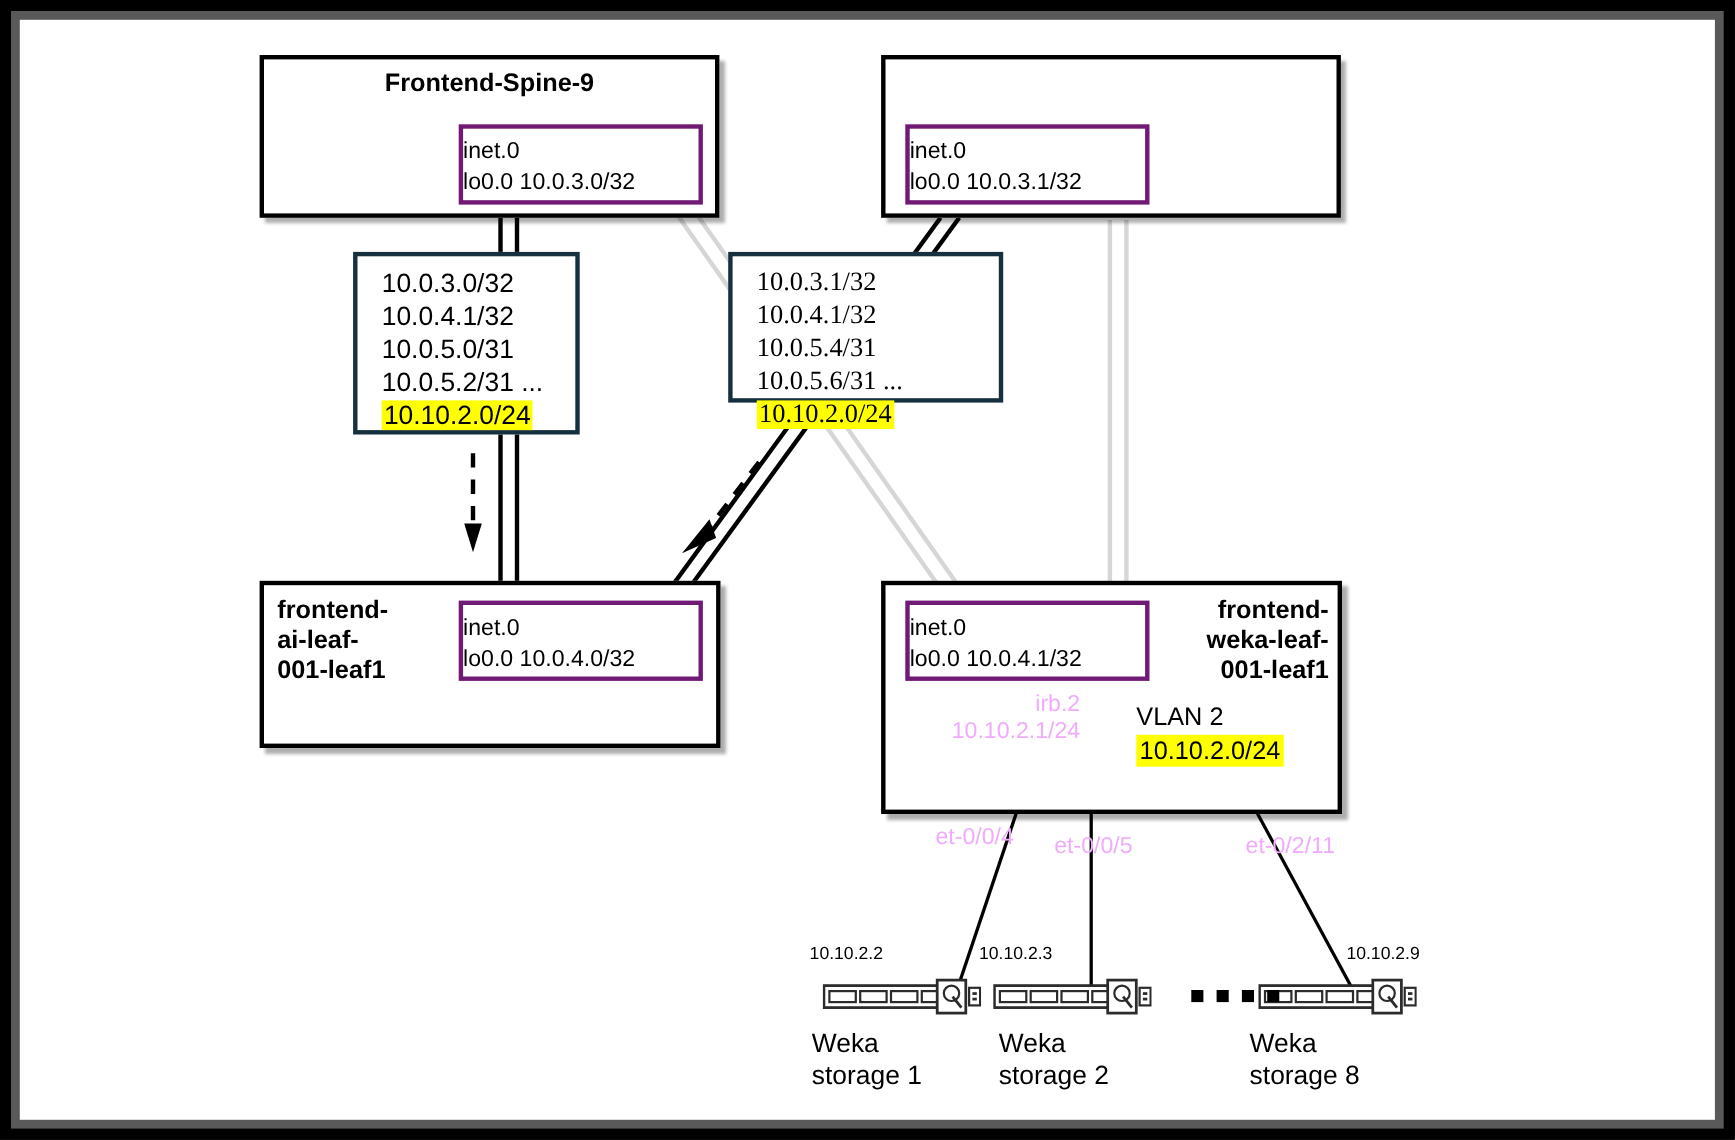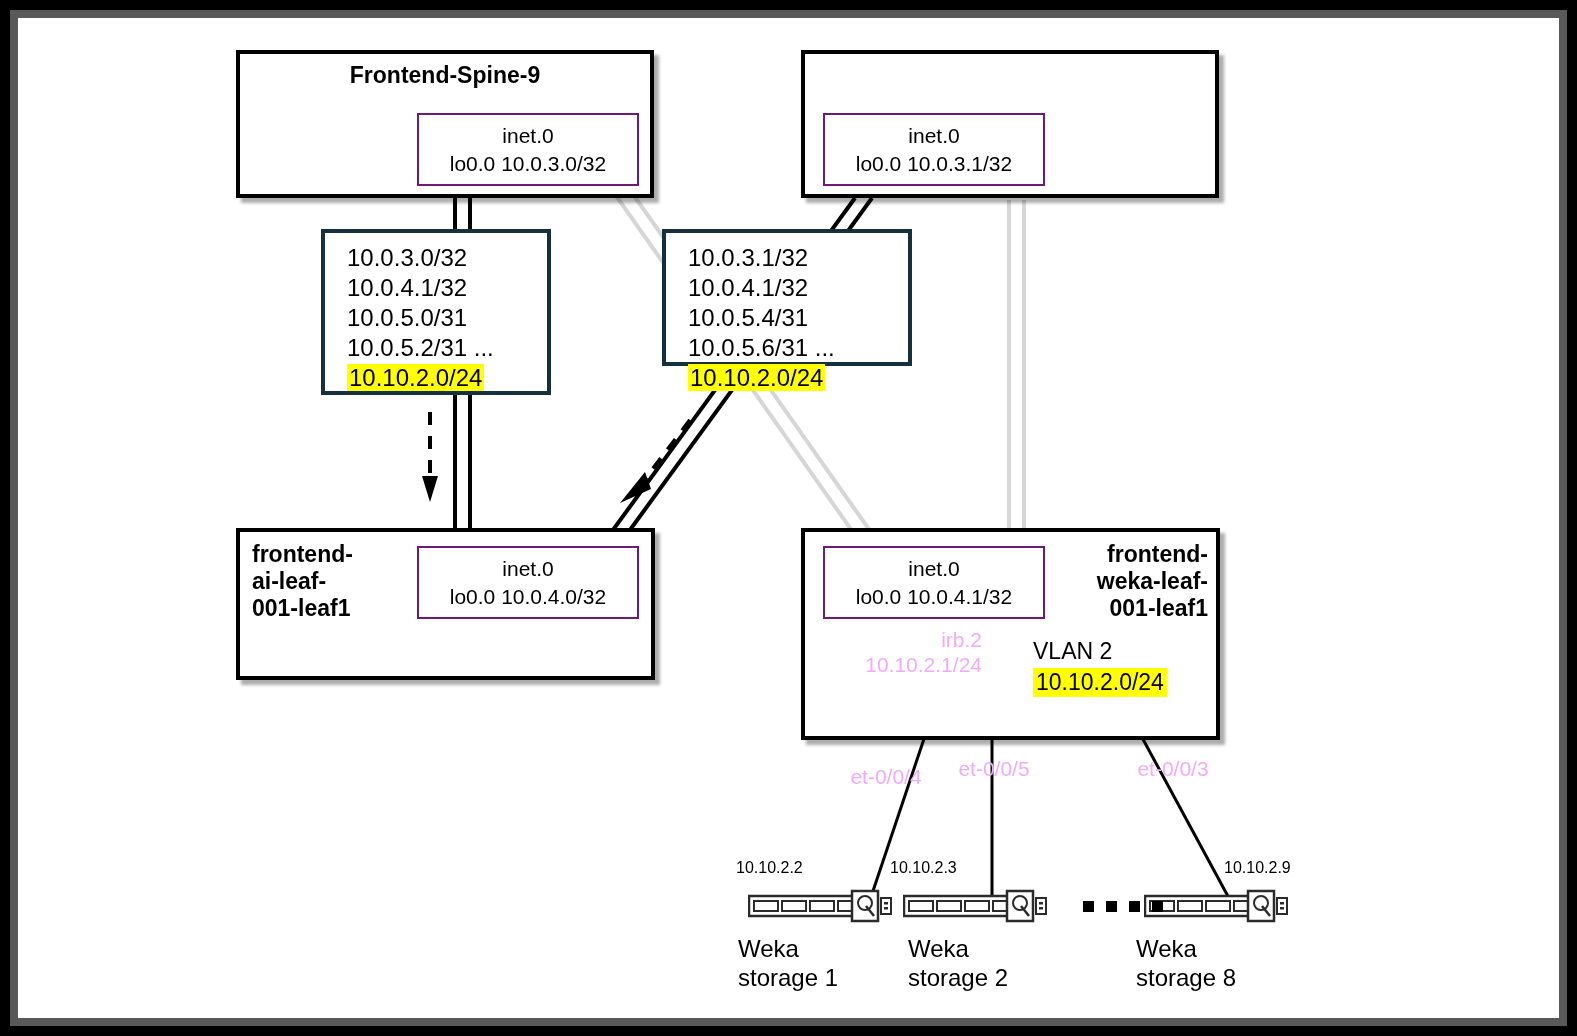--- a/index.html
+++ b/index.html
@@ -59,23 +59,22 @@
     font-size: 23px;
     color: #000000;
     line-height: 1.18;
     white-space: pre-line;
   }
 
   
   .inet-box {
     position: absolute;
     background: #ffffff;
-    border: 2px solid #701a75;
+    border: 4px solid #701a75;
     box-sizing: border-box;
-    text-align: center;
     font-size: 21px;
     color: #000000;
     line-height: 1.32;
     padding-top: 7px;
   }
 
   
   .route-box {
     position: absolute;
     background: #ffffff;
@@ -190,29 +189,29 @@
     <div>lo0.0  10.0.3.0/32</div>
   </div>
 
   <div class="chassis" style="left:801px; top:50px; width:418px; height:148px;">
   </div>
   <div class="inet-box" style="left:823px; top:113px; width:222px; height:73px;">
     <div>inet.0</div>
     <div>lo0.0  10.0.3.1/32</div>
   </div>
 
-  <div class="route-box" style="left:321px; top:229px; width:230px; height:166px;">
+  <div class="route-box" style="left:321px; top:229px; width:206px; height:166px;">
     <span class="prefix">10.0.3.0/32</span>
     <span class="prefix">10.0.4.1/32</span>
     <span class="prefix">10.0.5.0/31</span>
     <span class="prefix">10.0.5.2/31 ...</span>
     <span class="prefix"><span class="hl">10.10.2.0/24</span></span>
   </div>
 
-  <div class="route-box" style="left:662px; top:229px; width:250px; height:137px;">
+  <div class="route-box" style="left:662px; top:229px; width:250px; height:137px;font-family:Liberation Serif, serif;">
     <span class="prefix">10.0.3.1/32</span>
     <span class="prefix">10.0.4.1/32</span>
     <span class="prefix">10.0.5.4/31</span>
     <span class="prefix">10.0.5.6/31 ...</span>
     <span class="prefix"><span class="hl">10.10.2.0/24</span></span>
   </div>
 
   <div class="chassis" style="left:236px; top:528px; width:419px; height:152px;">
   </div>
   <div class="chassis-title" style="left:252px; top:541px; width:170px; text-align:left;">frontend-
@@ -232,23 +231,23 @@
     <div>inet.0</div>
     <div>lo0.0  10.0.4.1/32</div>
   </div>
 
   <div class="lbl right" style="left:830px; top:627px; width:152px;">irb.2</div>
   <div class="lbl right" style="left:830px; top:652px; width:152px;">10.10.2.1/24</div>
 
   <div class="vlan-name" style="left:1033px; top:638px;">VLAN 2</div>
   <div class="vlan-subnet" style="left:1033px; top:668px;">10.10.2.0/24</div>
 
-  <div class="lbl center" style="left:824px; top:764px; width:124px;">et-0/0/4</div>
+  <div class="lbl center" style="left:824px; top:748px; width:124px;">et-0/0/4</div>
   <div class="lbl center" style="left:932px; top:756px; width:124px;">et-0/0/5</div>
-  <div class="lbl center" style="left:1110px; top:756px; width:126px;">et-0/0/3</div>
+  <div class="lbl center" style="left:1110px; top:756px; width:126px;">et-0/2/11</div>
 
   <div class="storage-ip" style="left:736px; top:859px;">10.10.2.2</div>
   <div class="storage-ip" style="left:890px; top:859px;">10.10.2.3</div>
   <div class="storage-ip" style="left:1224px; top:859px;">10.10.2.9</div>
 
   <div class="storage-node" style="left:748px; top:888px;">
     <svg width="144" height="36" viewBox="0 0 144 36" xmlns="http://www.w3.org/2000/svg">
       <rect x="1" y="8" width="116" height="20" fill="#ffffff" stroke="#2b2b2b" stroke-width="2.5"></rect>
       <rect x="6" y="13" width="24" height="10" fill="#ffffff" stroke="#2b2b2b" stroke-width="2"></rect>
       <rect x="34" y="13" width="24" height="10" fill="#ffffff" stroke="#2b2b2b" stroke-width="2"></rect>

